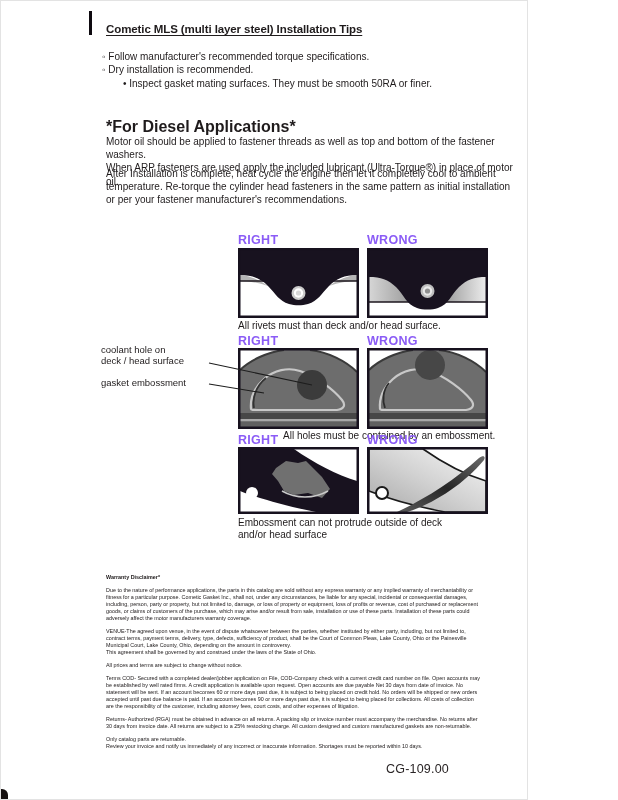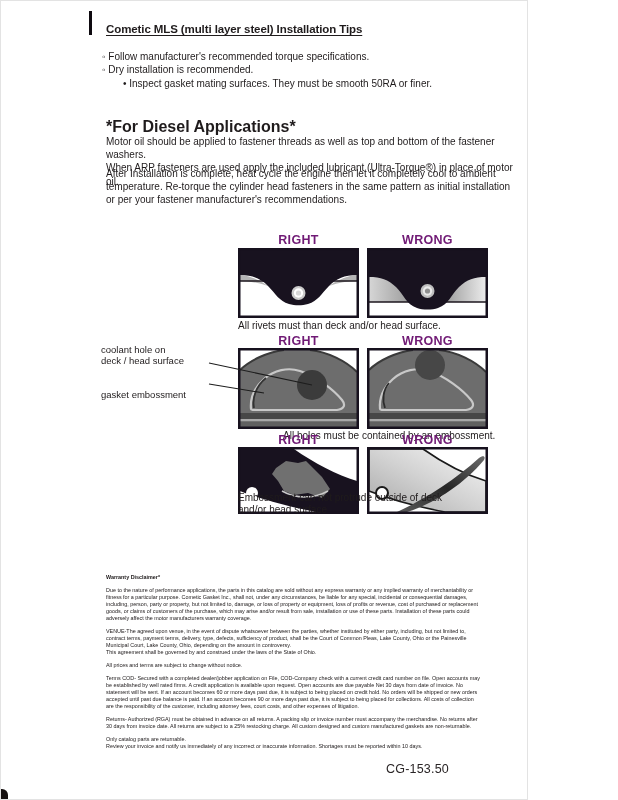--- a/index.html
+++ b/index.html
@@ -20,21 +20,21 @@
   .tips li.lvl1::before { content:"◦ "; font-size:10px; }
   .tips li.lvl2 { padding-left:21px; }
   .tips li.lvl2::before { content:"• "; font-size:10px; }
 
   .diesel-heading { position:absolute; left:105px; top:117px; font-size:16px; font-weight:bold; white-space:nowrap; }
   .para { position:absolute; left:105px; font-size:10px; line-height:13.2px; white-space:pre-line; }
   .p1 { top:134px; }
   .p2 { top:166px; }
   .note { top:209px; }
 
-  .dlabel { position:absolute; width:121px; text-align:center; font-size:12.5px; font-weight:bold; letter-spacing:0.3px; color:#701a75; white-space:nowrap; }
+  .dlabel { position:absolute; width:121px; font-size:12.5px; font-weight:bold; letter-spacing:0.3px; color:#8b5cf6; white-space:nowrap; }
   .dbox { position:absolute; display:block; }
   .caption { position:absolute; left:237px; font-size:10px; line-height:12px; white-space:pre-line; }
 
   .annot { position:absolute; left:100px; width:108px; font-size:9.5px; line-height:11px; white-space:pre-line; }
   .leader-overlay { position:absolute; left:110px; top:340px; }
 
   .w-block { position:absolute; left:105px; top:573px; width:470px; font-size:5.4px; line-height:7px; color:#242021; }
   .w-head { font-weight:bold; margin-bottom:6px; }
   .w-para { white-space:pre-line; margin-bottom:6px; }
 
@@ -96,21 +96,21 @@
     <rect x="1.25" y="1.25" width="118.5" height="67.5" fill="none" stroke="#17111e" stroke-width="2.5"></rect>
   </svg>
 
   <div class="caption" style="top:319px;">All rivets must than deck and/or head surface.</div>
 
   <div class="dlabel" style="left:237px; top:333px;">RIGHT</div>
   <div class="dlabel" style="left:366px; top:333px;">WRONG</div>
 
   <div class="annot" style="top:343px;">coolant hole on
 deck / head surface</div>
-  <div class="annot" style="top:376px;margin-top:12px;">gasket embossment</div>
+  <div class="annot" style="top:376px;">gasket embossment</div>
 
   <svg class="dbox" style="left:237px; top:347px;" width="121" height="81" viewBox="0 0 121 81">
     <rect x="0" y="0" width="121" height="81" fill="#ffffff"></rect>
     <rect x="2" y="2" width="117" height="77" fill="#6d6d6d"></rect>
     <path d="M2,2 L46,2 C30,4 12,12 2,22 Z" fill="#ffffff"></path>
     <path d="M46,2 C30,4 12,12 2,22" fill="none" stroke="#3a3a3a" stroke-width="2"></path>
     <path d="M119,2 L72,2 C90,4 108,13 119,24 Z" fill="#ffffff"></path>
     <path d="M72,2 C90,4 108,13 119,24" fill="none" stroke="#3a3a3a" stroke-width="2"></path>
     <rect x="2" y="65" width="117" height="6" fill="#474747"></rect>
     <rect x="2" y="71" width="117" height="2.5" fill="#a8a8a8"></rect>
@@ -169,21 +169,21 @@
         <stop offset="1" stop-color="#6a6a6a"></stop>
       </linearGradient>
     </defs>
     <rect x="0" y="0" width="121" height="67" fill="#ffffff"></rect>
     <path d="M2,2 L56,2 C76,16 99,28 119,34 L119,65 L78,65 C52,60 22,52 2,44 Z" fill="url(#bandGrad)" stroke="#1a1a1a" stroke-width="1.6"></path>
     <path d="M30,65 C58,52 88,33 112,11 C116,8 119,9 117,13 C96,38 66,57 40,65 Z" fill="url(#stripeGrad)"></path>
     <circle cx="15" cy="46" r="6" fill="#ffffff" stroke="#1a1a1a" stroke-width="2"></circle>
     <rect x="1.25" y="1.25" width="118.5" height="64.5" fill="none" stroke="#17111e" stroke-width="2.5"></rect>
   </svg>
 
-  <div class="caption" style="top:491px;">Embossment can not protrude outside of deck
+  <div class="caption" style="top:516px;">Embossment can not protrude outside of deck
 and/or head surface</div>
 
   <div class="w-block">
     <div class="w-head">Warranty Disclaimer*</div>
     <div class="w-para">Due to the nature of performance applications, the parts in this catalog are sold without any express warranty or any implied warranty of merchantability or
 fitness for a particular purpose.  Cometic Gasket Inc., shall not, under any circumstances, be liable for any special, incidental or consequential damages,
 including, person, party or property, but not limited to, damage, or loss of property or equipment, loss of profits or revenue, cost of purchased or replacement
 goods, or claims of customers of the purchase, which may arise and/or result from sale, installation or use of these parts.  Installation of these parts could
 adversely affect the motor manufacturers warranty coverage.</div>
     <div class="w-para">VENUE-The agreed upon venue, in the event of dispute whatsoever between the parties, whether instituted by either party, including, but not limited to,
@@ -195,17 +195,17 @@
 be established by well rated firms.  A credit application is available upon request.  Open accounts are due payable Net 30 days from date of invoice.  No
 statement will be sent.  If an account becomes 60 or more days past due, it is subject to being placed on credit hold.  No orders will be shipped or new orders
 accepted until past due balance is paid.  If an account becomes 90 or more days past due, it is subject to being placed for collections.  All costs of collection
 are the responsibility of the customer, including attorney fees, court costs, and other expenses of litigation.</div>
     <div class="w-para">Returns- Authorized (RGA) must be obtained in advance on all returns.  A packing slip or invoice number must accompany the merchandise.  No returns after
 30 days from invoice date.  All returns are subject to a 25% restocking charge.  All custom designed and custom manufactured gaskets are non-returnable.</div>
     <div class="w-para">Only catalog parts are returnable.
 Review your invoice and notify us immediately of any incorrect or inaccurate information.  Shortages must be reported within 10 days.</div>
   </div>
 
-  <div class="pagenum">CG-153.50</div>
+  <div class="pagenum">CG-109.00</div>
 
   <div class="corner-mark"></div>
 
 </div>
 
 </body></html>

